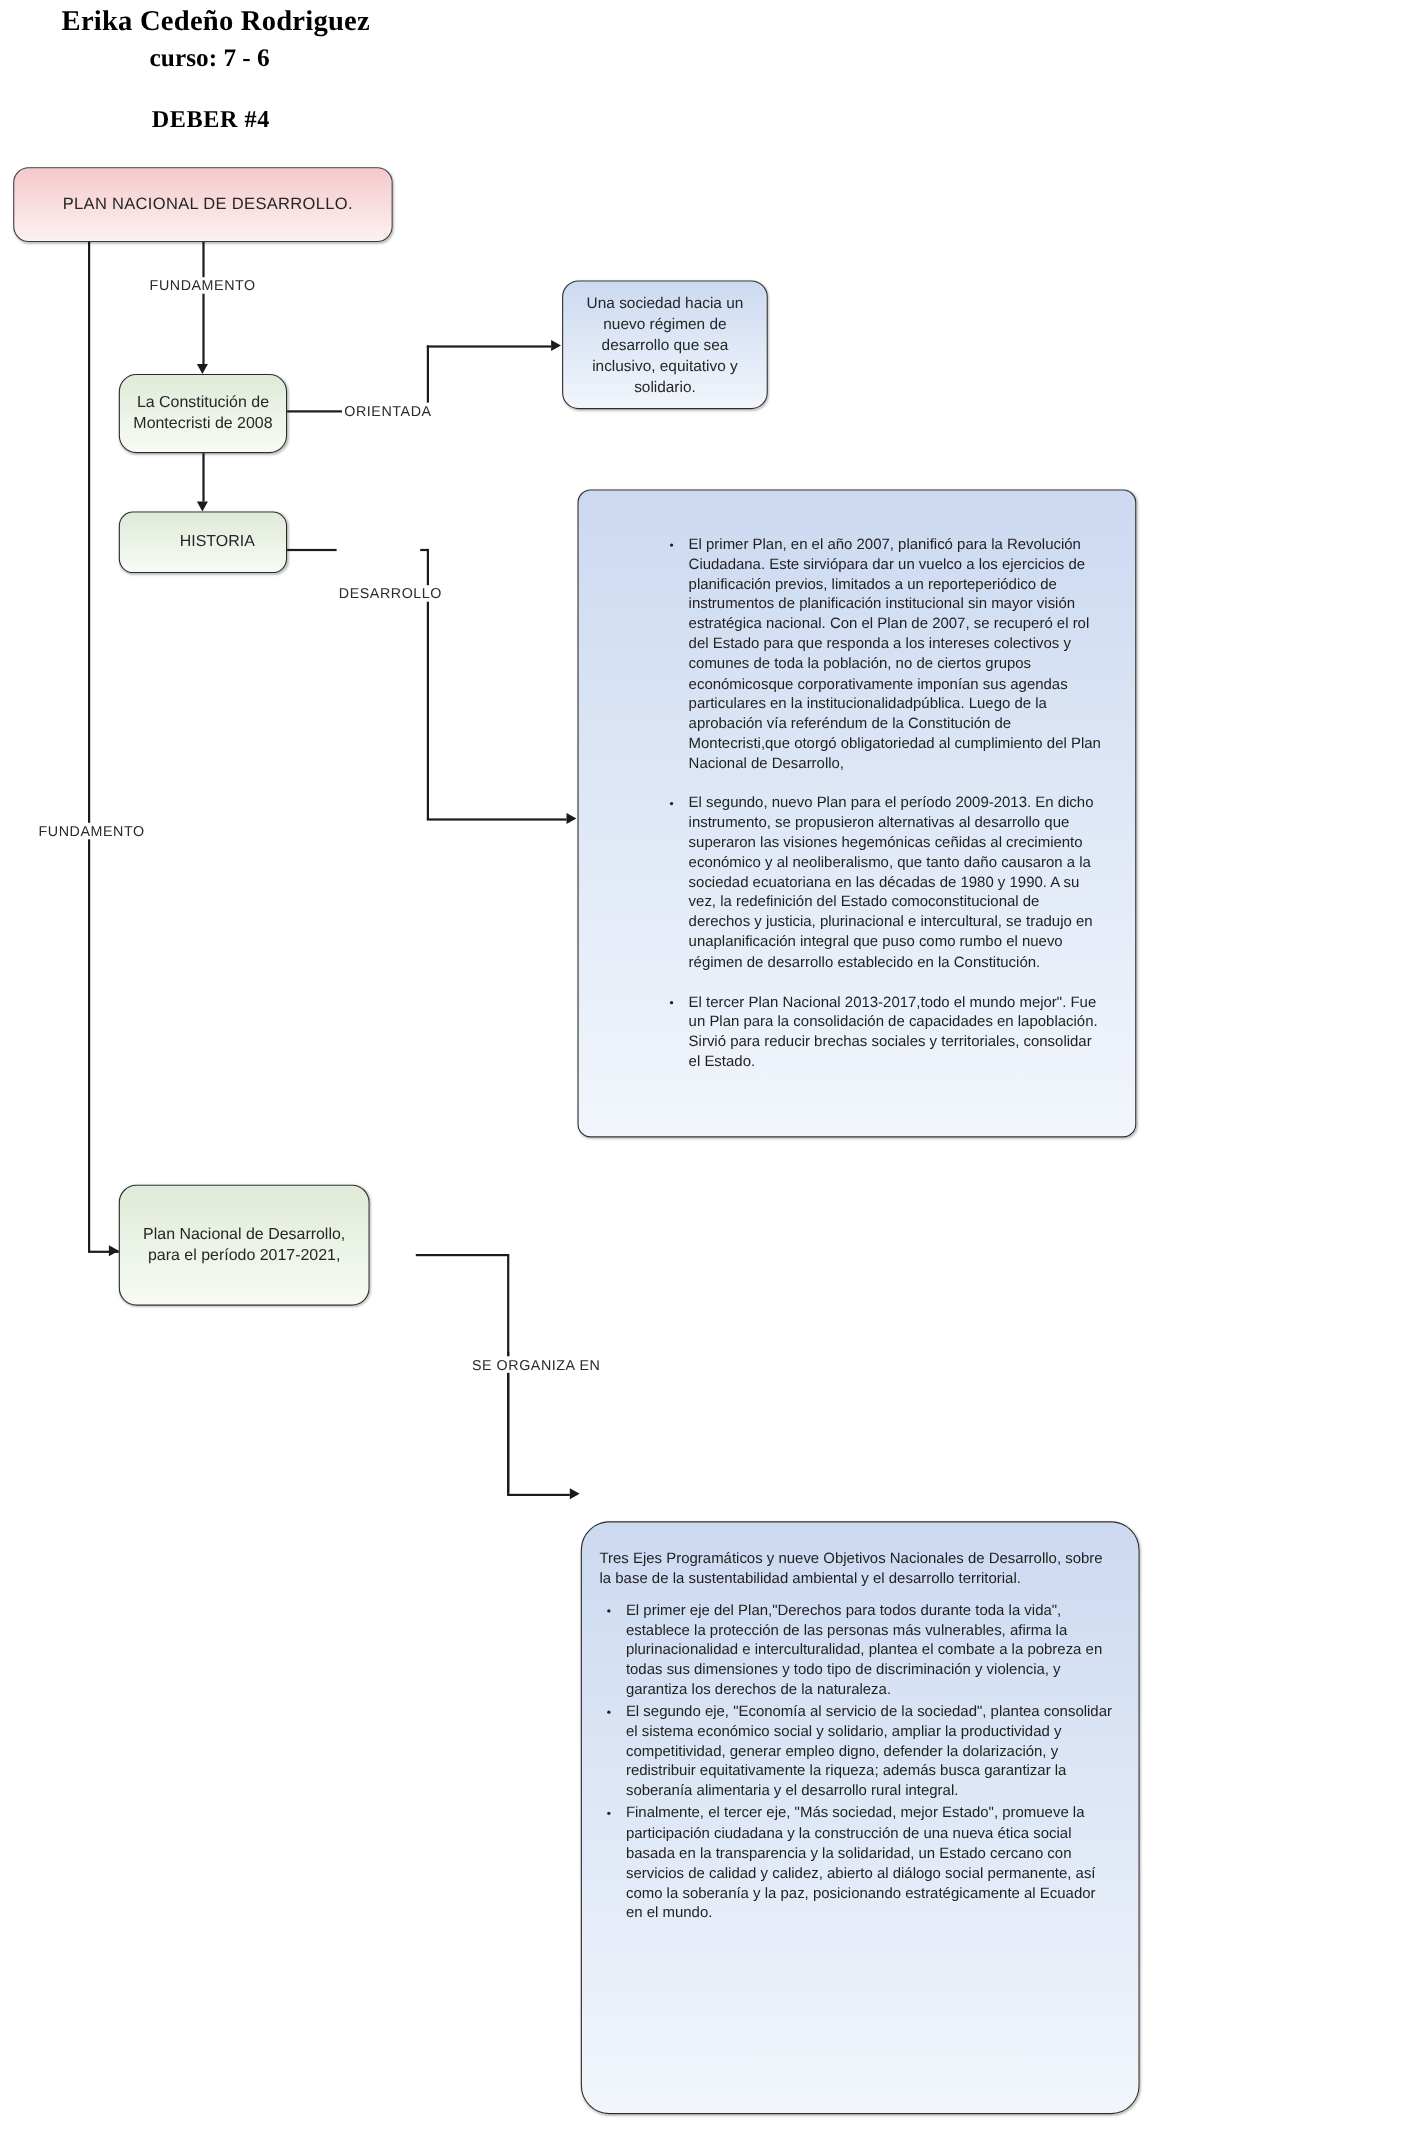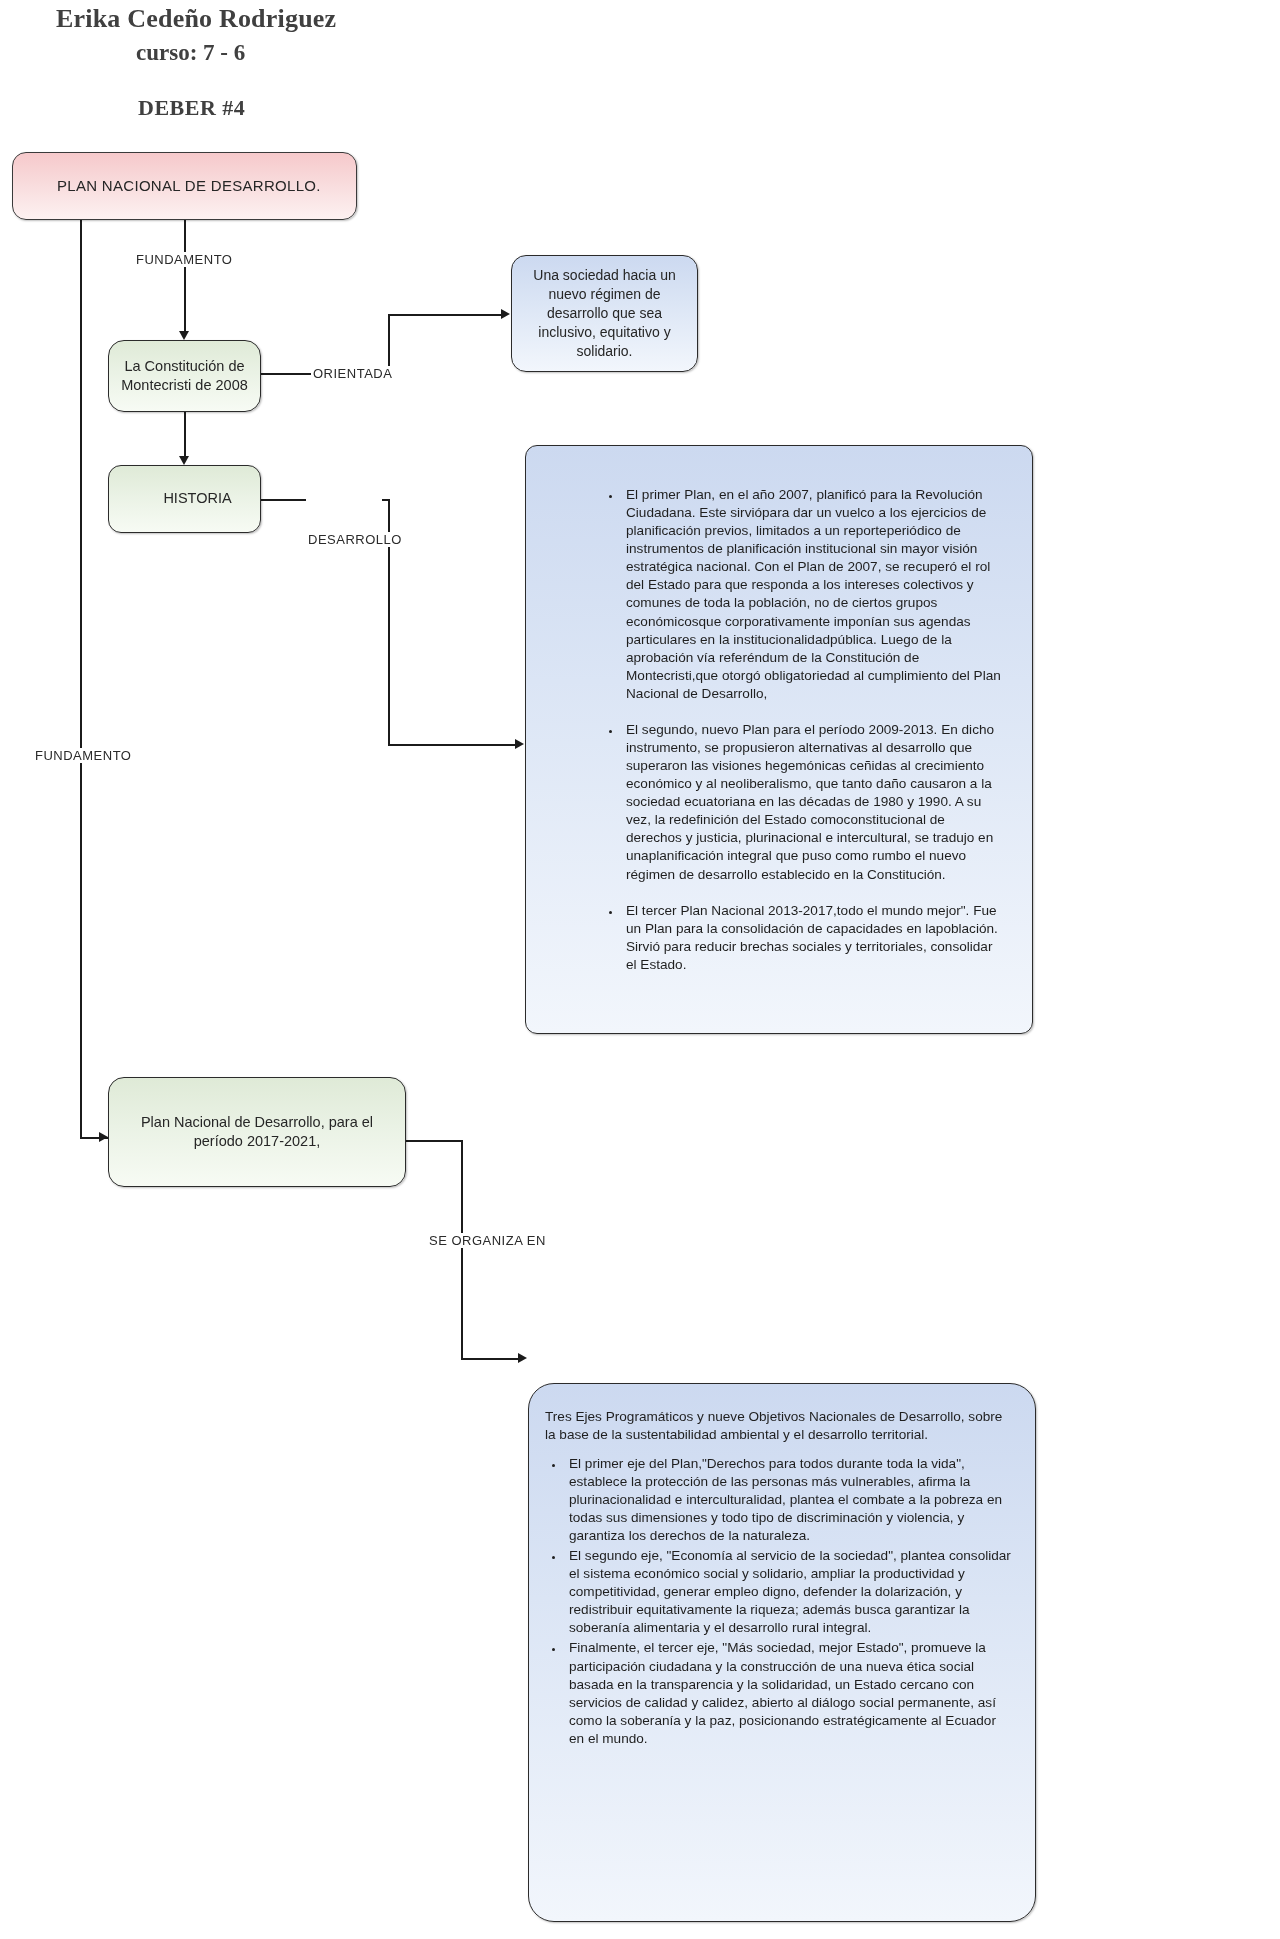--- a/index.html
+++ b/index.html
@@ -17,21 +17,21 @@
     height: 1939px;
     background: #ffffff;
     overflow: hidden;
   }
 
   
   .hdr {
     position: absolute;
     font-family: "Liberation Serif", serif;
     font-weight: bold;
-    color: #404040;
+    color: #000000;
     white-space: nowrap;
   }
   #hdr-name  { left: 56px;  top: 4px;   font-size: 26px; letter-spacing: .2px; }
   #hdr-curso { left: 136px; top: 40px;  font-size: 23px; }
   #hdr-deber { left: 138px; top: 95px;  font-size: 22px; letter-spacing: .5px; }
 
   
   .node {
     position: absolute;
     box-sizing: border-box;
@@ -56,25 +56,25 @@
     border-color: #2b2b2b;
   }
   .node.blue {
     background: linear-gradient(180deg,#ccd9f0 0%, #dbe5f5 40%, #f2f6fc 100%);
     border-color: #2b2b2b;
   }
 
   
   #node-plan      { left: 12px;  top: 152px;  width: 345px; height: 68px;  font-size: 15px; letter-spacing: .3px; justify-content: flex-start; padding-left: 44px;}
   #node-consti    { left: 108px; top: 340px;  width: 153px; height: 72px;  border-radius: 16px; }
-  #node-historia  { left: 108px; top: 465px;  width: 153px; height: 68px;  border-radius: 13px; padding-left: 36px; }
+  #node-historia  { left: 108px; top: 465px;  width: 153px; height: 56px;  border-radius: 13px; padding-left: 36px; }
   #node-sociedad  { left: 511px; top: 255px;  width: 187px; height: 117px; border-radius: 15px; font-size: 14px; line-height: 1.35;}
   #node-bigblue   { left: 525px; top: 445px;  width: 508px; height: 589px; border-radius: 12px;
                     display: block; padding: 0; }
-  #node-plan2021  { left: 108px; top: 1077px; width: 298px; height: 110px; border-radius: 16px; }
+  #node-plan2021  { left: 108px; top: 1077px; width: 228px; height: 110px; border-radius: 16px; }
   #node-ejes      { left: 528px; top: 1383px; width: 508px; height: 539px; border-radius: 26px;
                     display: block; padding: 0; }
 
   
   .richtext {
     font-size: 13.6px;
     line-height: 1.33;
     color: #1f1f1f;
     text-align: left;
   }

